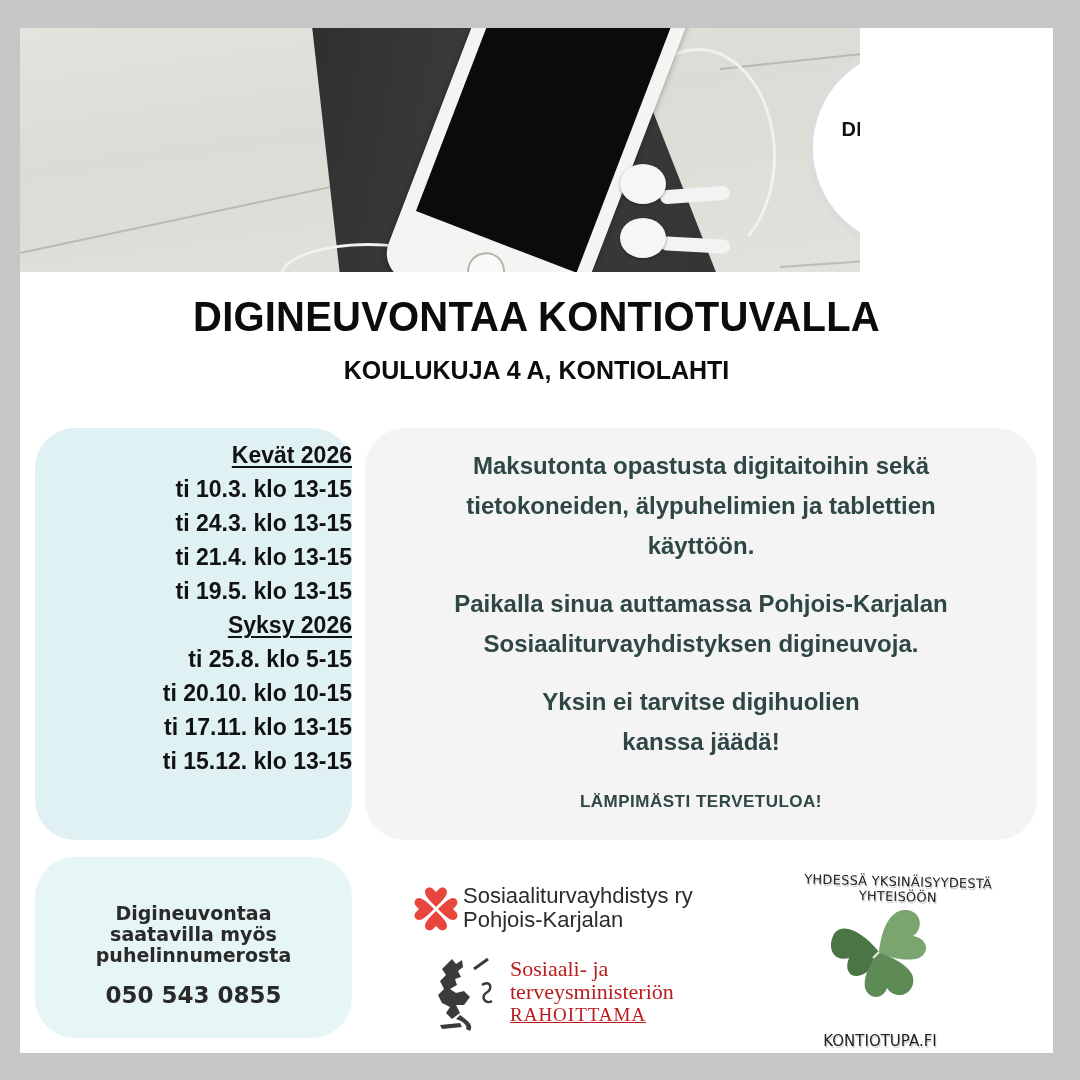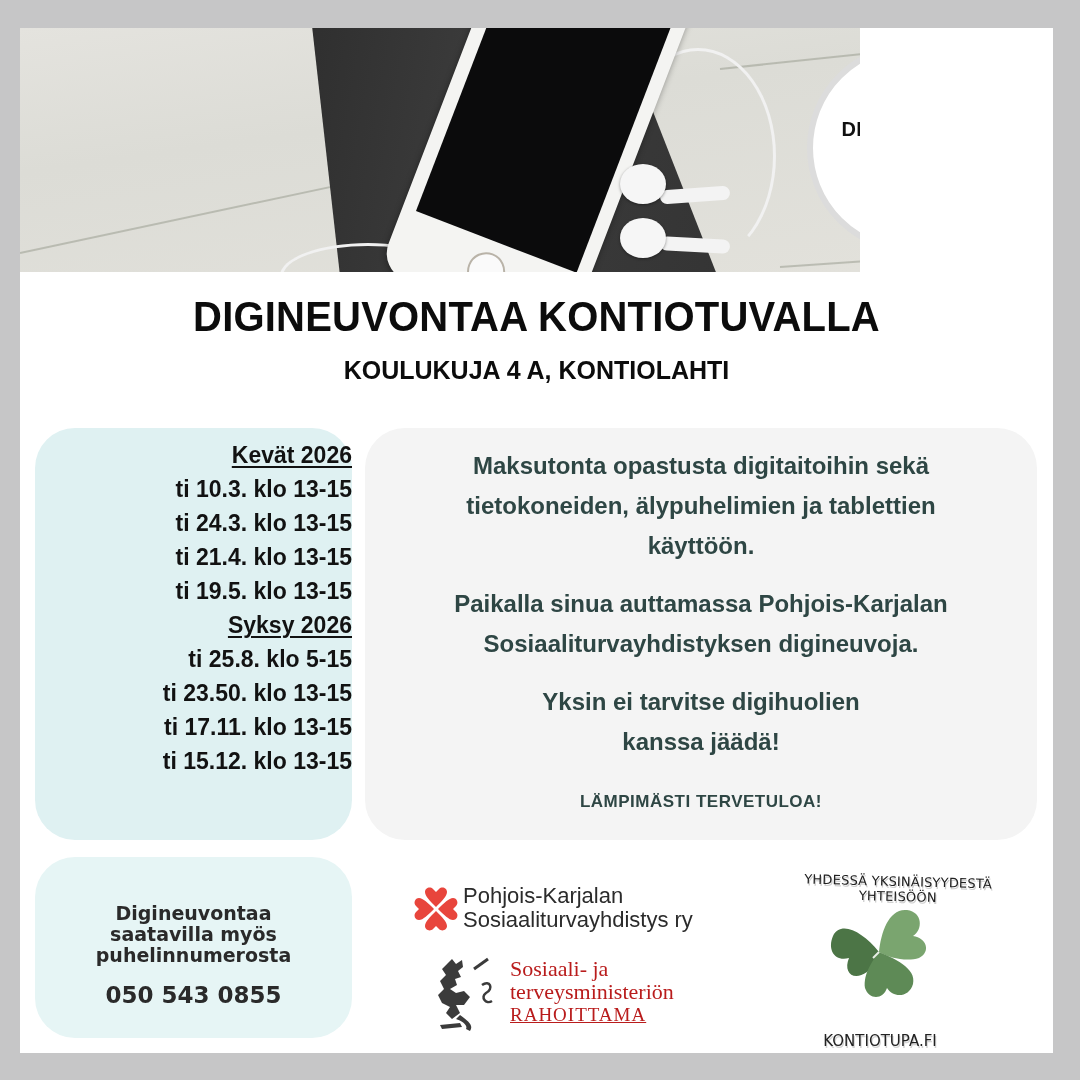--- a/index.html
+++ b/index.html
@@ -165,21 +165,21 @@
   <div class="subtitle">KOULUKUJA 4 A, KONTIOLAHTI</div>
 
   <div class="schedule">
     <span class="row season">Kevät 2026</span>
     <span class="row">ti 10.3. klo 13-15</span>
     <span class="row">ti 24.3. klo 13-15</span>
     <span class="row">ti 21.4. klo 13-15</span>
     <span class="row">ti 19.5. klo 13-15</span>
     <span class="row season">Syksy 2026</span>
     <span class="row">ti 25.8. klo 5-15</span>
-    <span class="row">ti 23.50. klo 13-15</span>
+    <span class="row">ti 20.10. klo 10-15</span>
     <span class="row">ti 17.11. klo 13-15</span>
     <span class="row">ti 15.12. klo 13-15</span>
   </div>
 
   <div class="desc">
     <p class="mid">Maksutonta opastusta digitaitoihin sekä tietokoneiden, älypuhelimien ja tablettien käyttöön.</p>
     <p class="narrow2">Paikalla sinua auttamassa Pohjois-Karjalan Sosiaaliturvayhdistyksen digineuvoja.</p>
     <p>
       <span>Yksin ei tarvitse digihuolien</span><br>
       <span>kanssa jäädä!</span>
@@ -200,22 +200,22 @@
     <svg class="clover" viewBox="0 0 46 46">
       <g fill="#e8453c">
         <path d="M23 21 C17 15, 12 10, 12 6 C12 2, 17 0, 20 3 L23 6 L26 3 C29 0, 34 2, 34 6 C34 10, 29 15, 23 21Z"></path>
         <path d="M23 25 C17 31, 12 36, 12 40 C12 44, 17 46, 20 43 L23 40 L26 43 C29 46, 34 44, 34 40 C34 36, 29 31, 23 25Z"></path>
         <path d="M21 23 C15 17, 10 12, 6 12 C2 12, 0 17, 3 20 L6 23 L3 26 C0 29, 2 34, 6 34 C10 34, 15 29, 21 23Z"></path>
         <path d="M25 23 C31 17, 36 12, 40 12 C44 12, 46 17, 43 20 L40 23 L43 26 C46 29, 44 34, 40 34 C36 34, 31 29, 25 23Z"></path>
       </g>
       <path d="M9 9 L37 37 M37 9 L9 37" stroke="#ffffff" stroke-width="1.5"></path>
     </svg>
     <div class="name">
+      <div>Sosiaaliturvayhdistys ry</div>
       <div>Pohjois-Karjalan</div>
-      <div>Sosiaaliturvayhdistys ry</div>
     </div>
   </div>
 
   <div class="logo-stm">
     <svg class="lion" viewBox="0 0 70 78">
       <g fill="#3b3b3b">
         <path d="M18 8 L22 4 L26 9 L32 5 L33 12 L28 16 L31 22 L25 24 L27 30 L20 34 L26 38 L34 36 L40 42 L34 50 L26 50 L30 58 L22 64 L16 58 L20 52 L12 48 L8 40 L14 34 L10 26 L16 20 L12 14Z"></path>
         <path d="M30 60 C38 66, 44 70, 40 76 L36 74 C38 70, 32 66, 26 64Z"></path>
         <path d="M10 70 L30 68 L32 72 L12 74Z"></path>
       </g>

